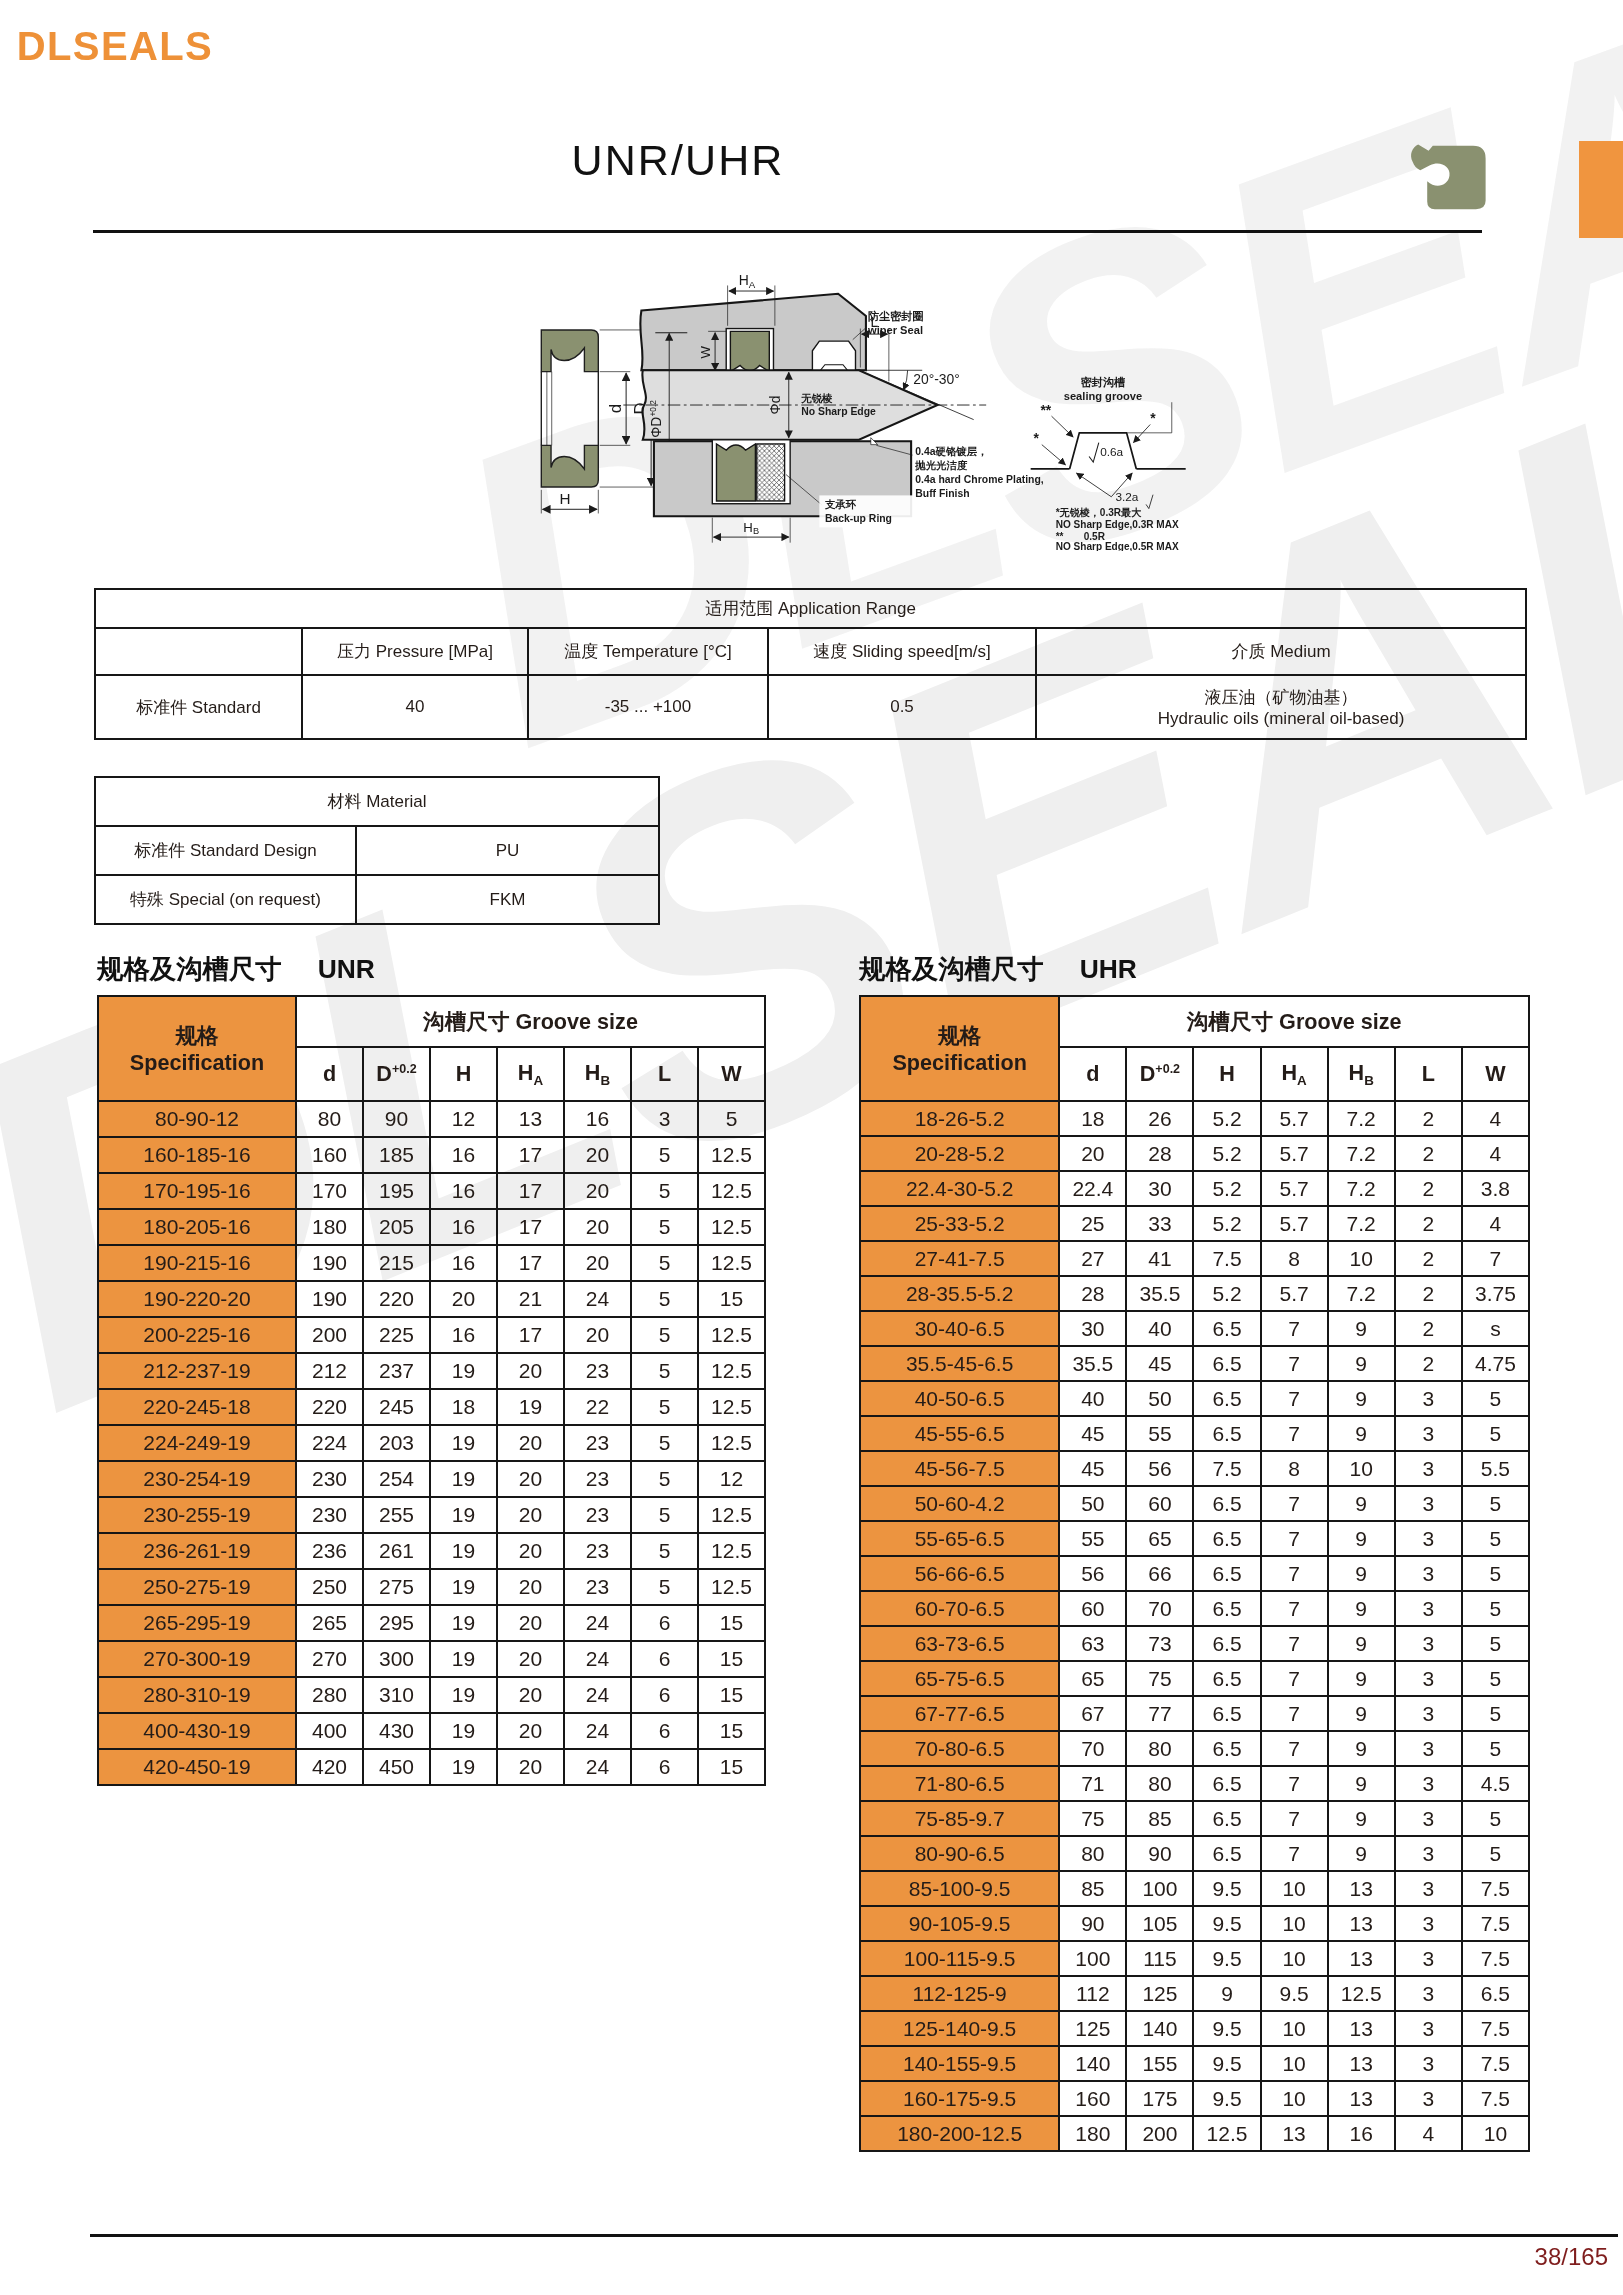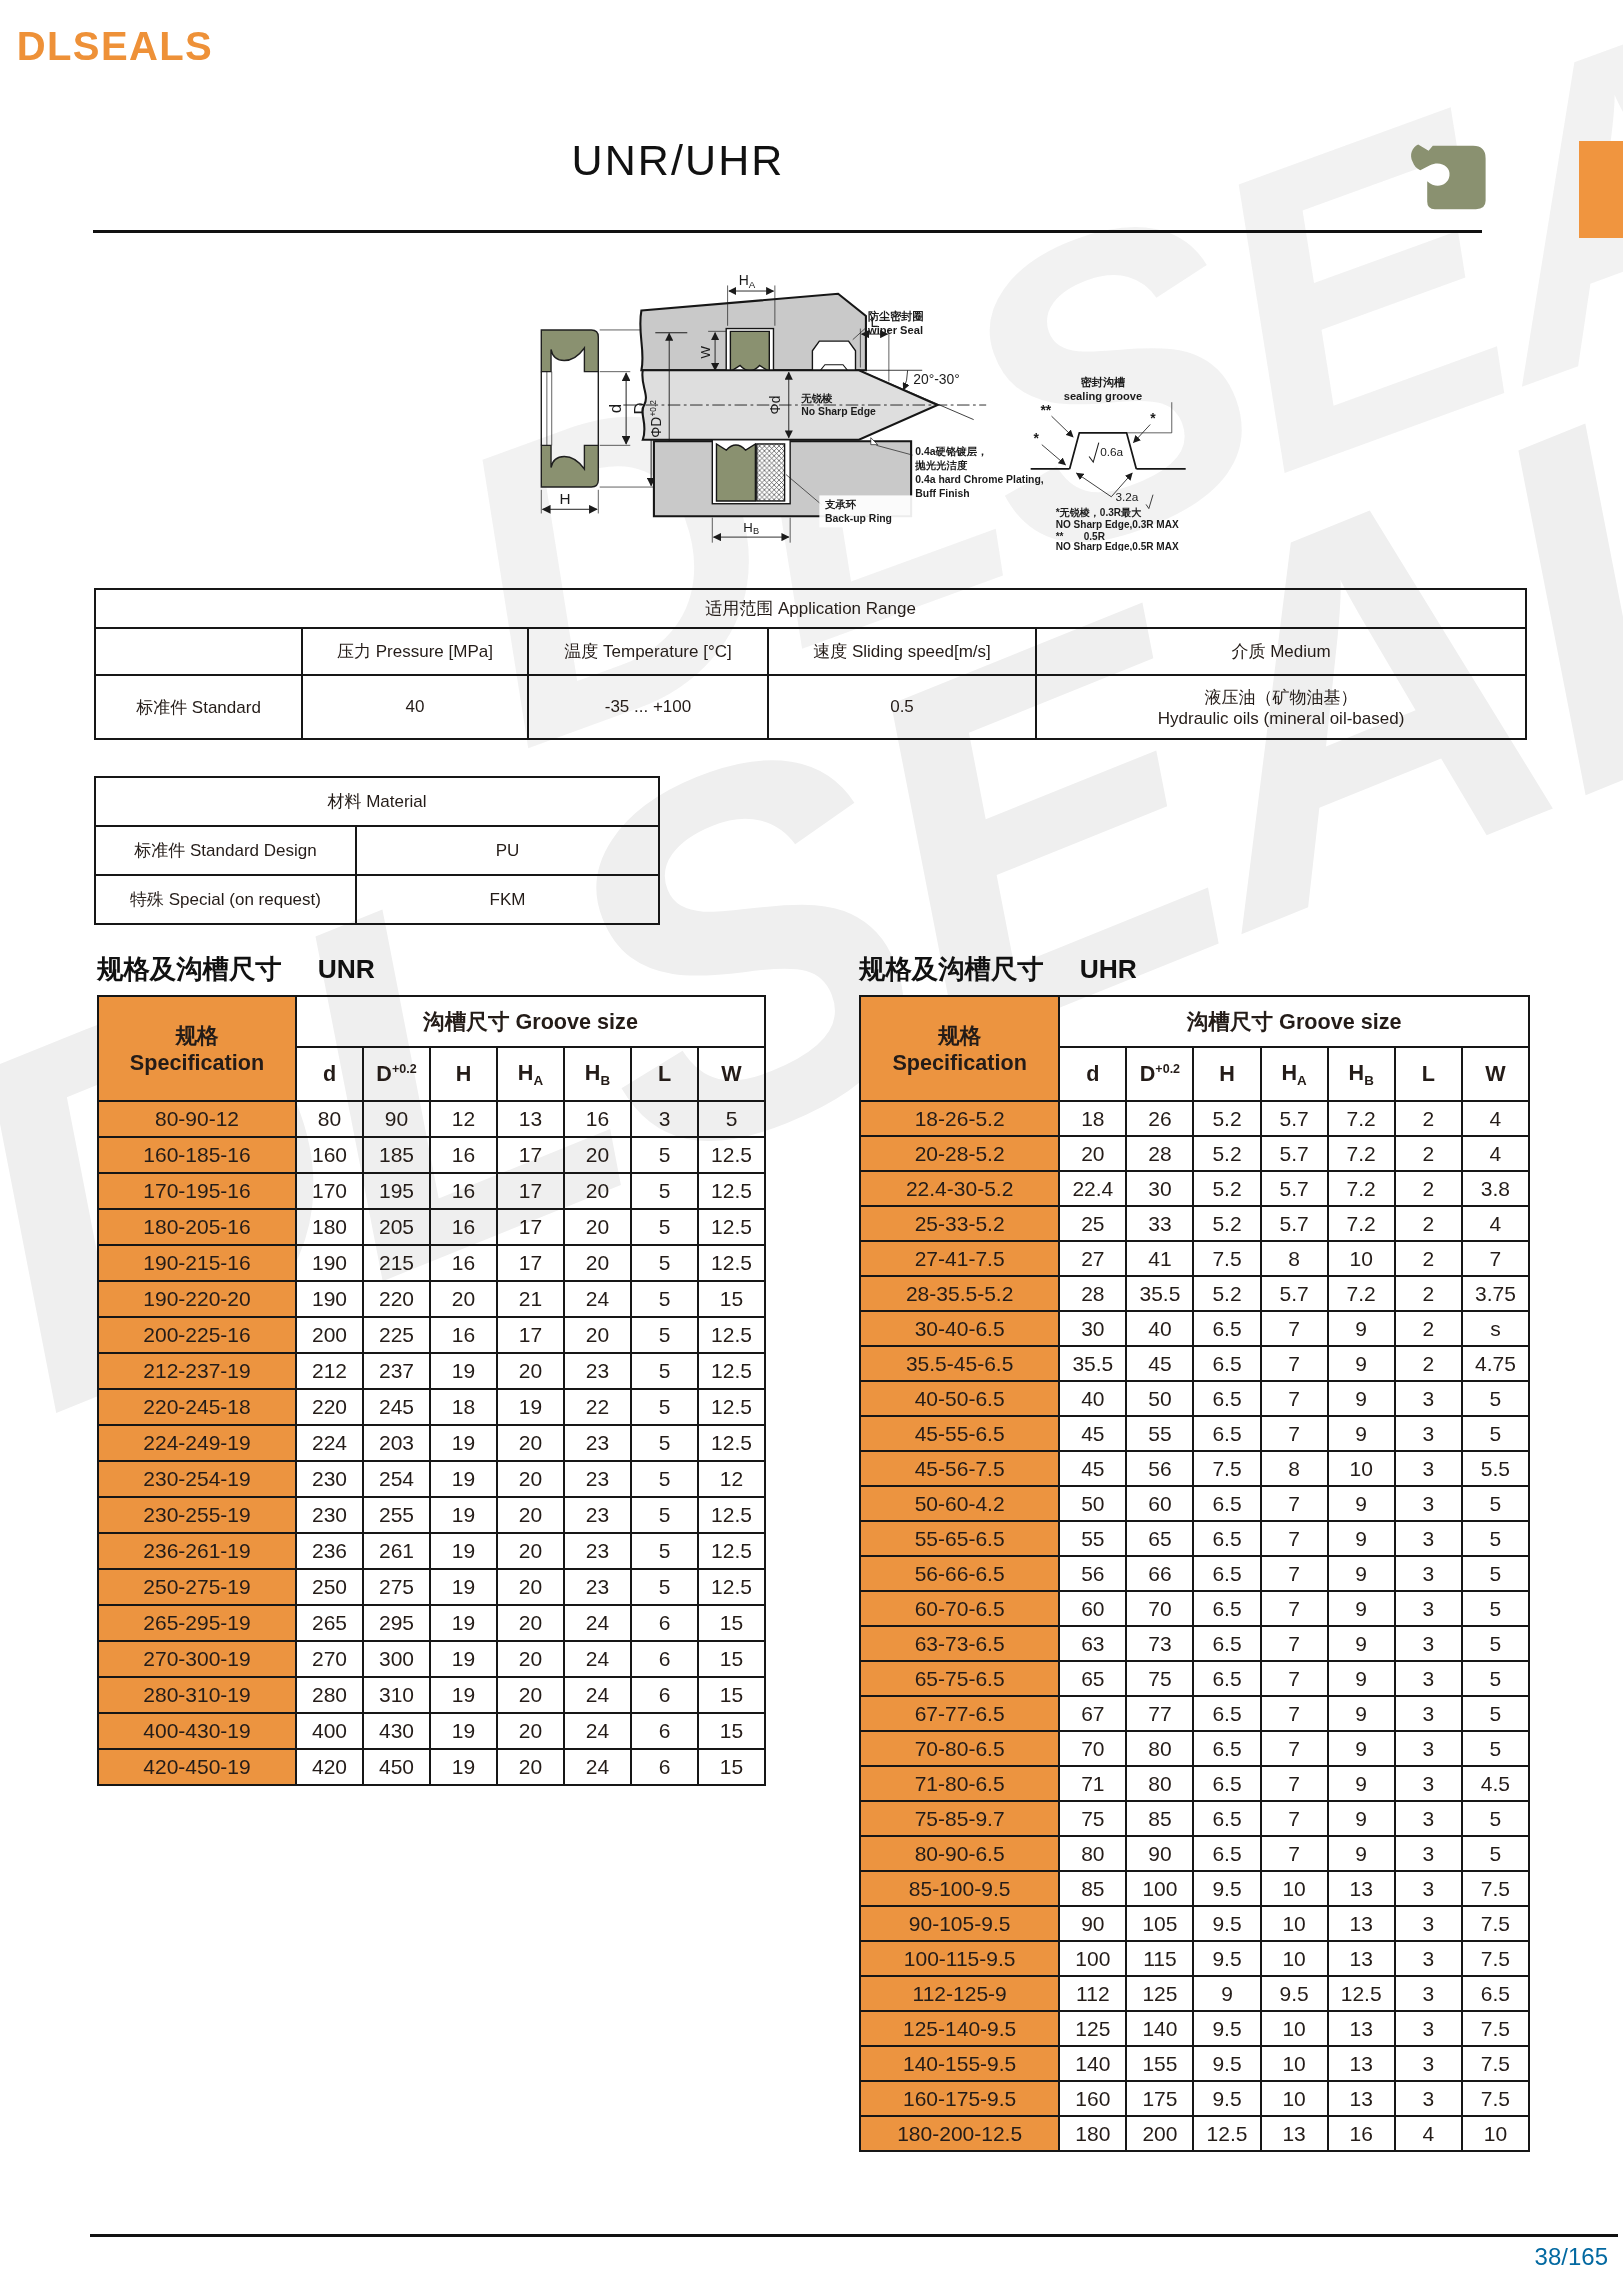--- a/index.html
+++ b/index.html
@@ -27,21 +27,21 @@
   .sec-title .code{margin-left:36px;font-weight:700;text-align:center;}
   .spec-table{width:669px;}
   .spec-table th{font-size:21.6px;font-weight:600;}
   .spec-table td{font-size:21px;}
   .spec, .spec-h{background:#EC9440;}
   .unr tbody td{height:34px;}
   .uhr tbody td{height:33px;}
   sup{font-size:58%;vertical-align:super;}
   sub{font-size:62%;vertical-align:sub;}
   .footer-rule{left:90px;top:2234px;width:1528px;height:2.8px;background:#111;}
-  .page-num{left:1391px;top:2243px;width:217px;text-align:right;font-size:24px;color:#0369a1;}
+  .page-num{left:1391px;top:2243px;width:217px;text-align:right;font-size:24px;color:#7f1d1d;}
   .diagram-wrap{left:487px;top:266px;}
   svg text{fill:#1b1b1b;}
 </style>
 </head>
 <body>
 
 <div class="page">
 
   <div class="wm wm1">DLSEALS</div>
   <div class="wm wm2">DLSEALS</div>

